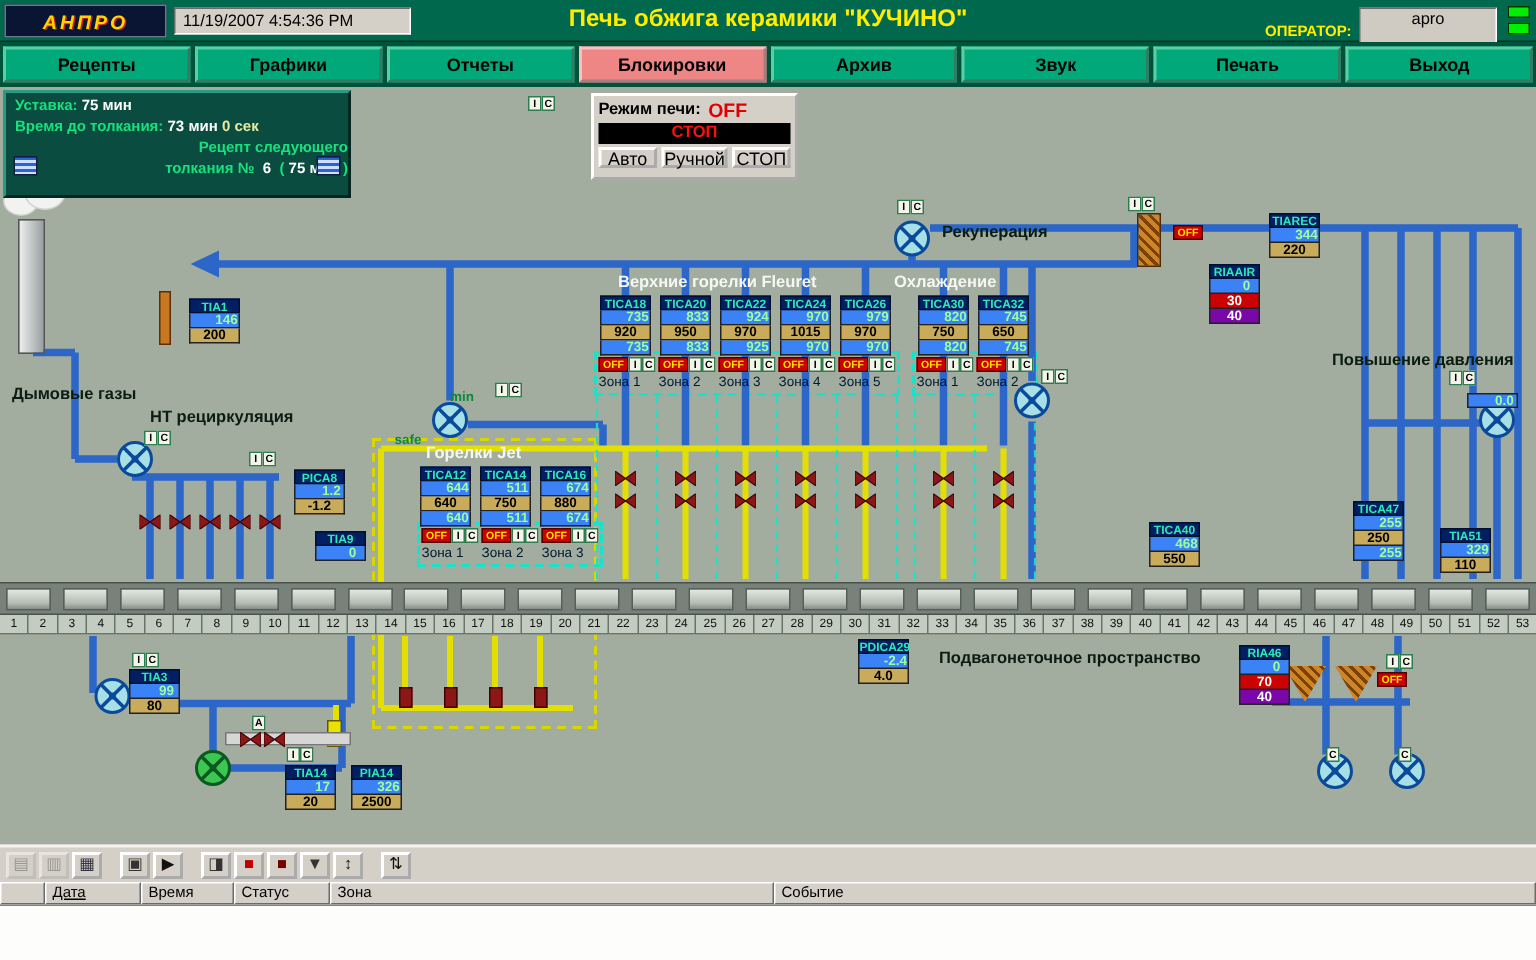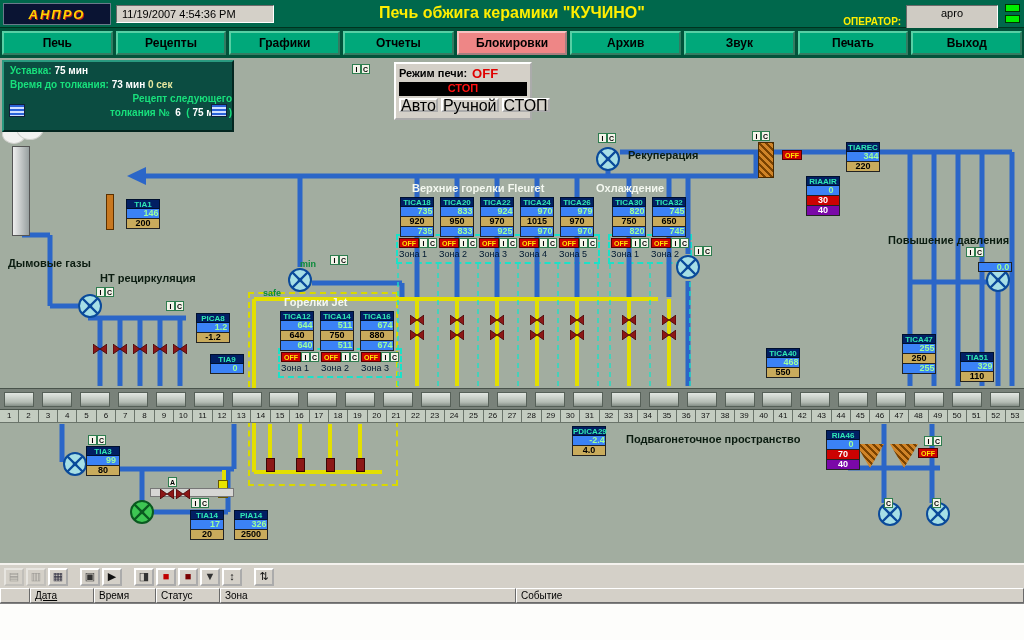--- a/index.html
+++ b/index.html
@@ -99,21 +99,21 @@
     background:repeating-linear-gradient(180deg,#2a62d8 0 2px,#cfe0ff 2px 4px);}
 
   #mode-panel{left:394px;top:4px;width:138px;height:58px;background:#d4d0c8;z-index:8;
     border:2px outset #fff;padding:1px 3px;}
   .mp-row1{display:flex;align-items:center;gap:5px;height:16px;}
   #mode-label{font-weight:bold;font-size:11px;color:#000;}
   #mode-state{font-weight:bold;font-size:13px;color:#e00000;}
   #mode-status{height:14px;background:#000;color:#ff1010;font-weight:bold;font-size:11px;
     line-height:13px;text-align:center;margin:1px 0 2px;}
   #mode-buttons{display:flex;gap:3px;}
-  .mode-btn{flex:1;height:14px;background:#d4d0c8;border:2px outset #fff;font-size:16px;
+  .mode-btn{flex:1;height:14px;background:#d4d0c8;border:2px outset #fff;font-size:12px;
     line-height:12px;text-align:center;cursor:pointer;color:#000;}
 
   
   #toolbar{position:absolute;left:0;top:563px;width:1024px;height:25px;background:#d4d0c8;
     border-top:2px solid #f4f2ee;display:flex;align-items:center;padding-left:4px;gap:2px;z-index:20;}
   .tb-btn{width:20px;height:18px;background:#d4d0c8;border:2px outset #fff;display:flex;
     align-items:center;justify-content:center;cursor:pointer;}
   .tb-btn span{font-size:11px;line-height:11px;}
   .tb-btn.dis{opacity:.45;}
   .tb-gap{width:8px;height:1px;}
@@ -139,21 +139,20 @@
       <span id="operator-label">ОПЕРАТОР:</span>
       <span id="operator-box">apro</span>
     </div>
     <div id="leds">
       <div class="led"></div>
       <div class="led"></div>
     </div>
   </div>
 
   <div id="menubar">
-      <div class="menu-btn">Печь</div>
       <div class="menu-btn">Рецепты</div>
       <div class="menu-btn">Графики</div>
       <div class="menu-btn">Отчеты</div>
       <div class="menu-btn active">Блокировки</div>
       <div class="menu-btn">Архив</div>
       <div class="menu-btn">Звук</div>
       <div class="menu-btn">Печать</div>
       <div class="menu-btn">Выход</div>
     </div>
 

